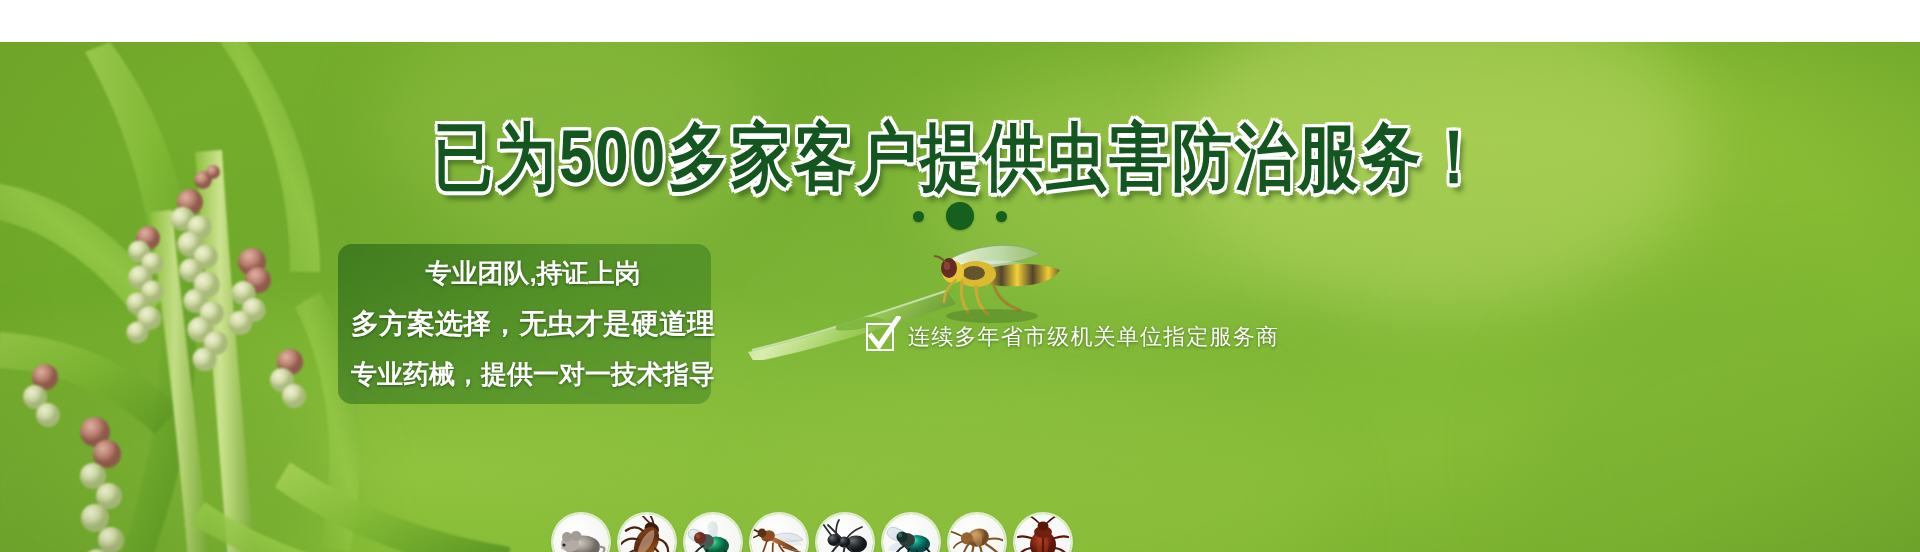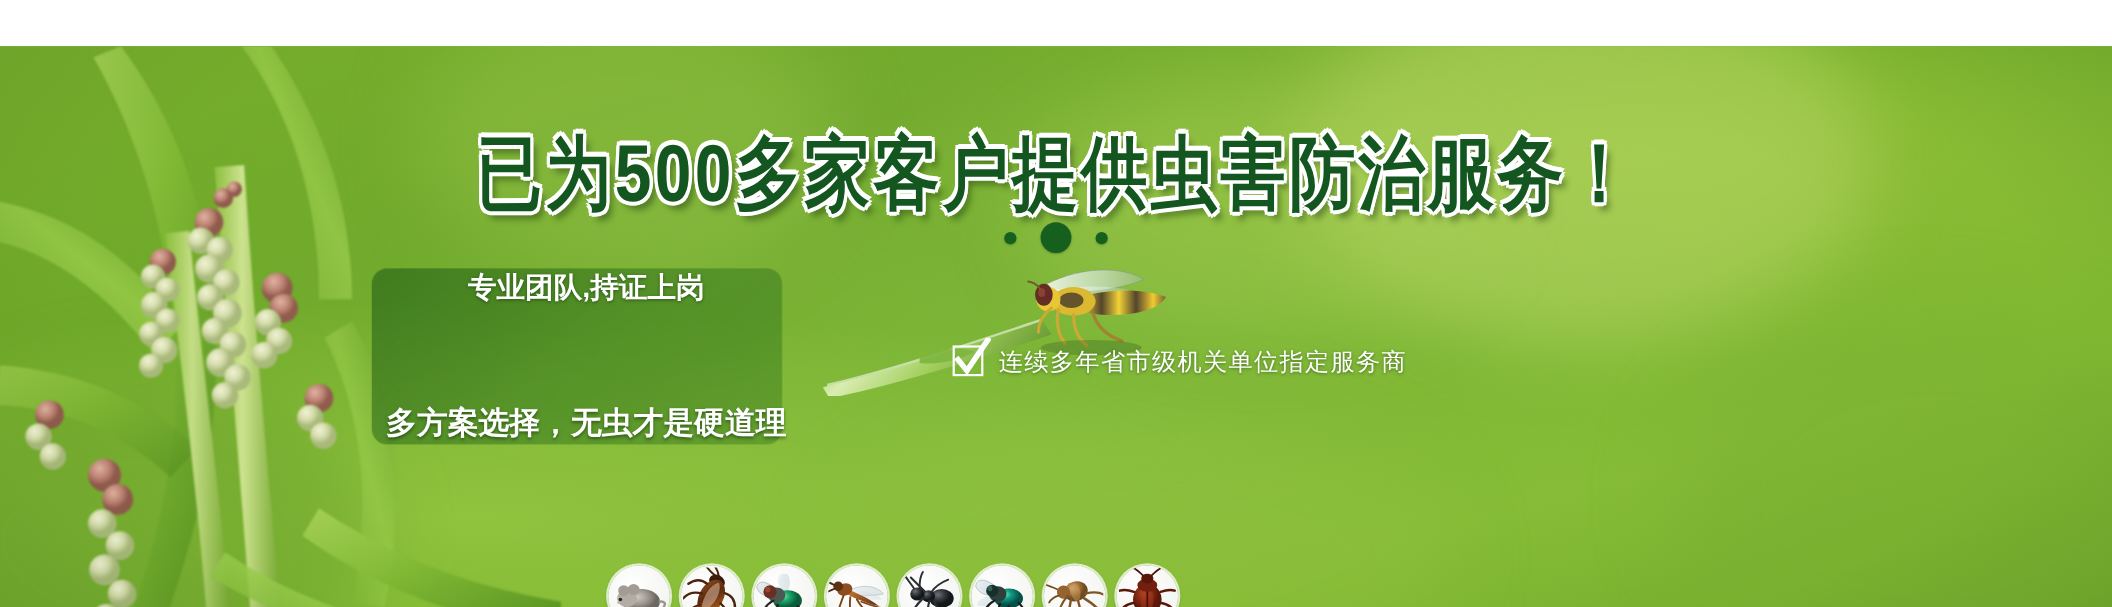--- a/index.html
+++ b/index.html
@@ -79,37 +79,37 @@
   
   .panel {
     position: absolute; left: 338px; top: 202px;
     width: 373px; height: 160px;
     background: linear-gradient(135deg, rgba(36,96,24,.62) 0%, rgba(46,112,28,.52) 45%, rgba(58,124,32,.46) 100%);
     border-radius: 14px 14px 14px 14px;
     backdrop-filter: blur(1px);
   }
   .panel-lines {
     position: absolute; left: 338px; top: 202px; width: 390px; height: 160px;
-    display: flex; flex-direction: column; justify-content: space-between; align-items: center;
+    display: flex; flex-direction: column; justify-content: center; align-items: center;
     gap: 14px;
   }
   .pline {
     color: #ffffff;
     font-weight: bold;
     white-space: nowrap;
     text-shadow: 0 1px 3px rgba(10,40,5,.55);
     font-family: "Liberation Sans", sans-serif;
   }
   .pline.l1 { font-size: 26px; letter-spacing: 0px; }
   .pline.l2 { font-size: 28px; letter-spacing: 0px; }
   .pline.l3 { font-size: 26px; letter-spacing: 0px; }
 
   
   .checks { position: absolute; left: 866px; top: 272px; }
-  .check-row { display: flex; align-items: flex-start; height: 46px; margin-bottom: 4px; }
+  .check-row { display: flex; align-items: center; height: 46px; margin-bottom: 4px; }
   .cbox {
     width: 28px; height: 28px;
     border: 2px solid #ffffff;
     margin-right: 14px;
     position: relative;
     flex: 0 0 auto;
   }
   .cbox svg { position: absolute; left: -1px; top: -9px; }
   .ctext {
     color: #ffffff;
@@ -316,20 +316,21 @@
   <div class="dots">
     <span class="dot sm"></span>
     <span class="dot lg"></span>
     <span class="dot sm"></span>
   </div>
 
   <div class="panel"></div>
   <div class="panel-lines">
     <div class="pline l1">专业团队,持证上岗</div>
     <div class="pline l2">多方案选择，无虫才是硬道理</div>
+    <div class="pline l3">专业药械，提供一对一技术指导</div>
   </div>
 
   <div class="checks">
     <div class="check-row">
       <span class="cbox">
         <svg width="34" height="40" viewBox="0 0 34 40">
           <path d="M4 20 L12 30 L31 2" stroke="#ffffff" stroke-width="5" fill="none" stroke-linecap="square" stroke-linejoin="miter"></path>
         </svg>
       </span>
       <span class="ctext">连续多年省市级机关单位指定服务商</span>

